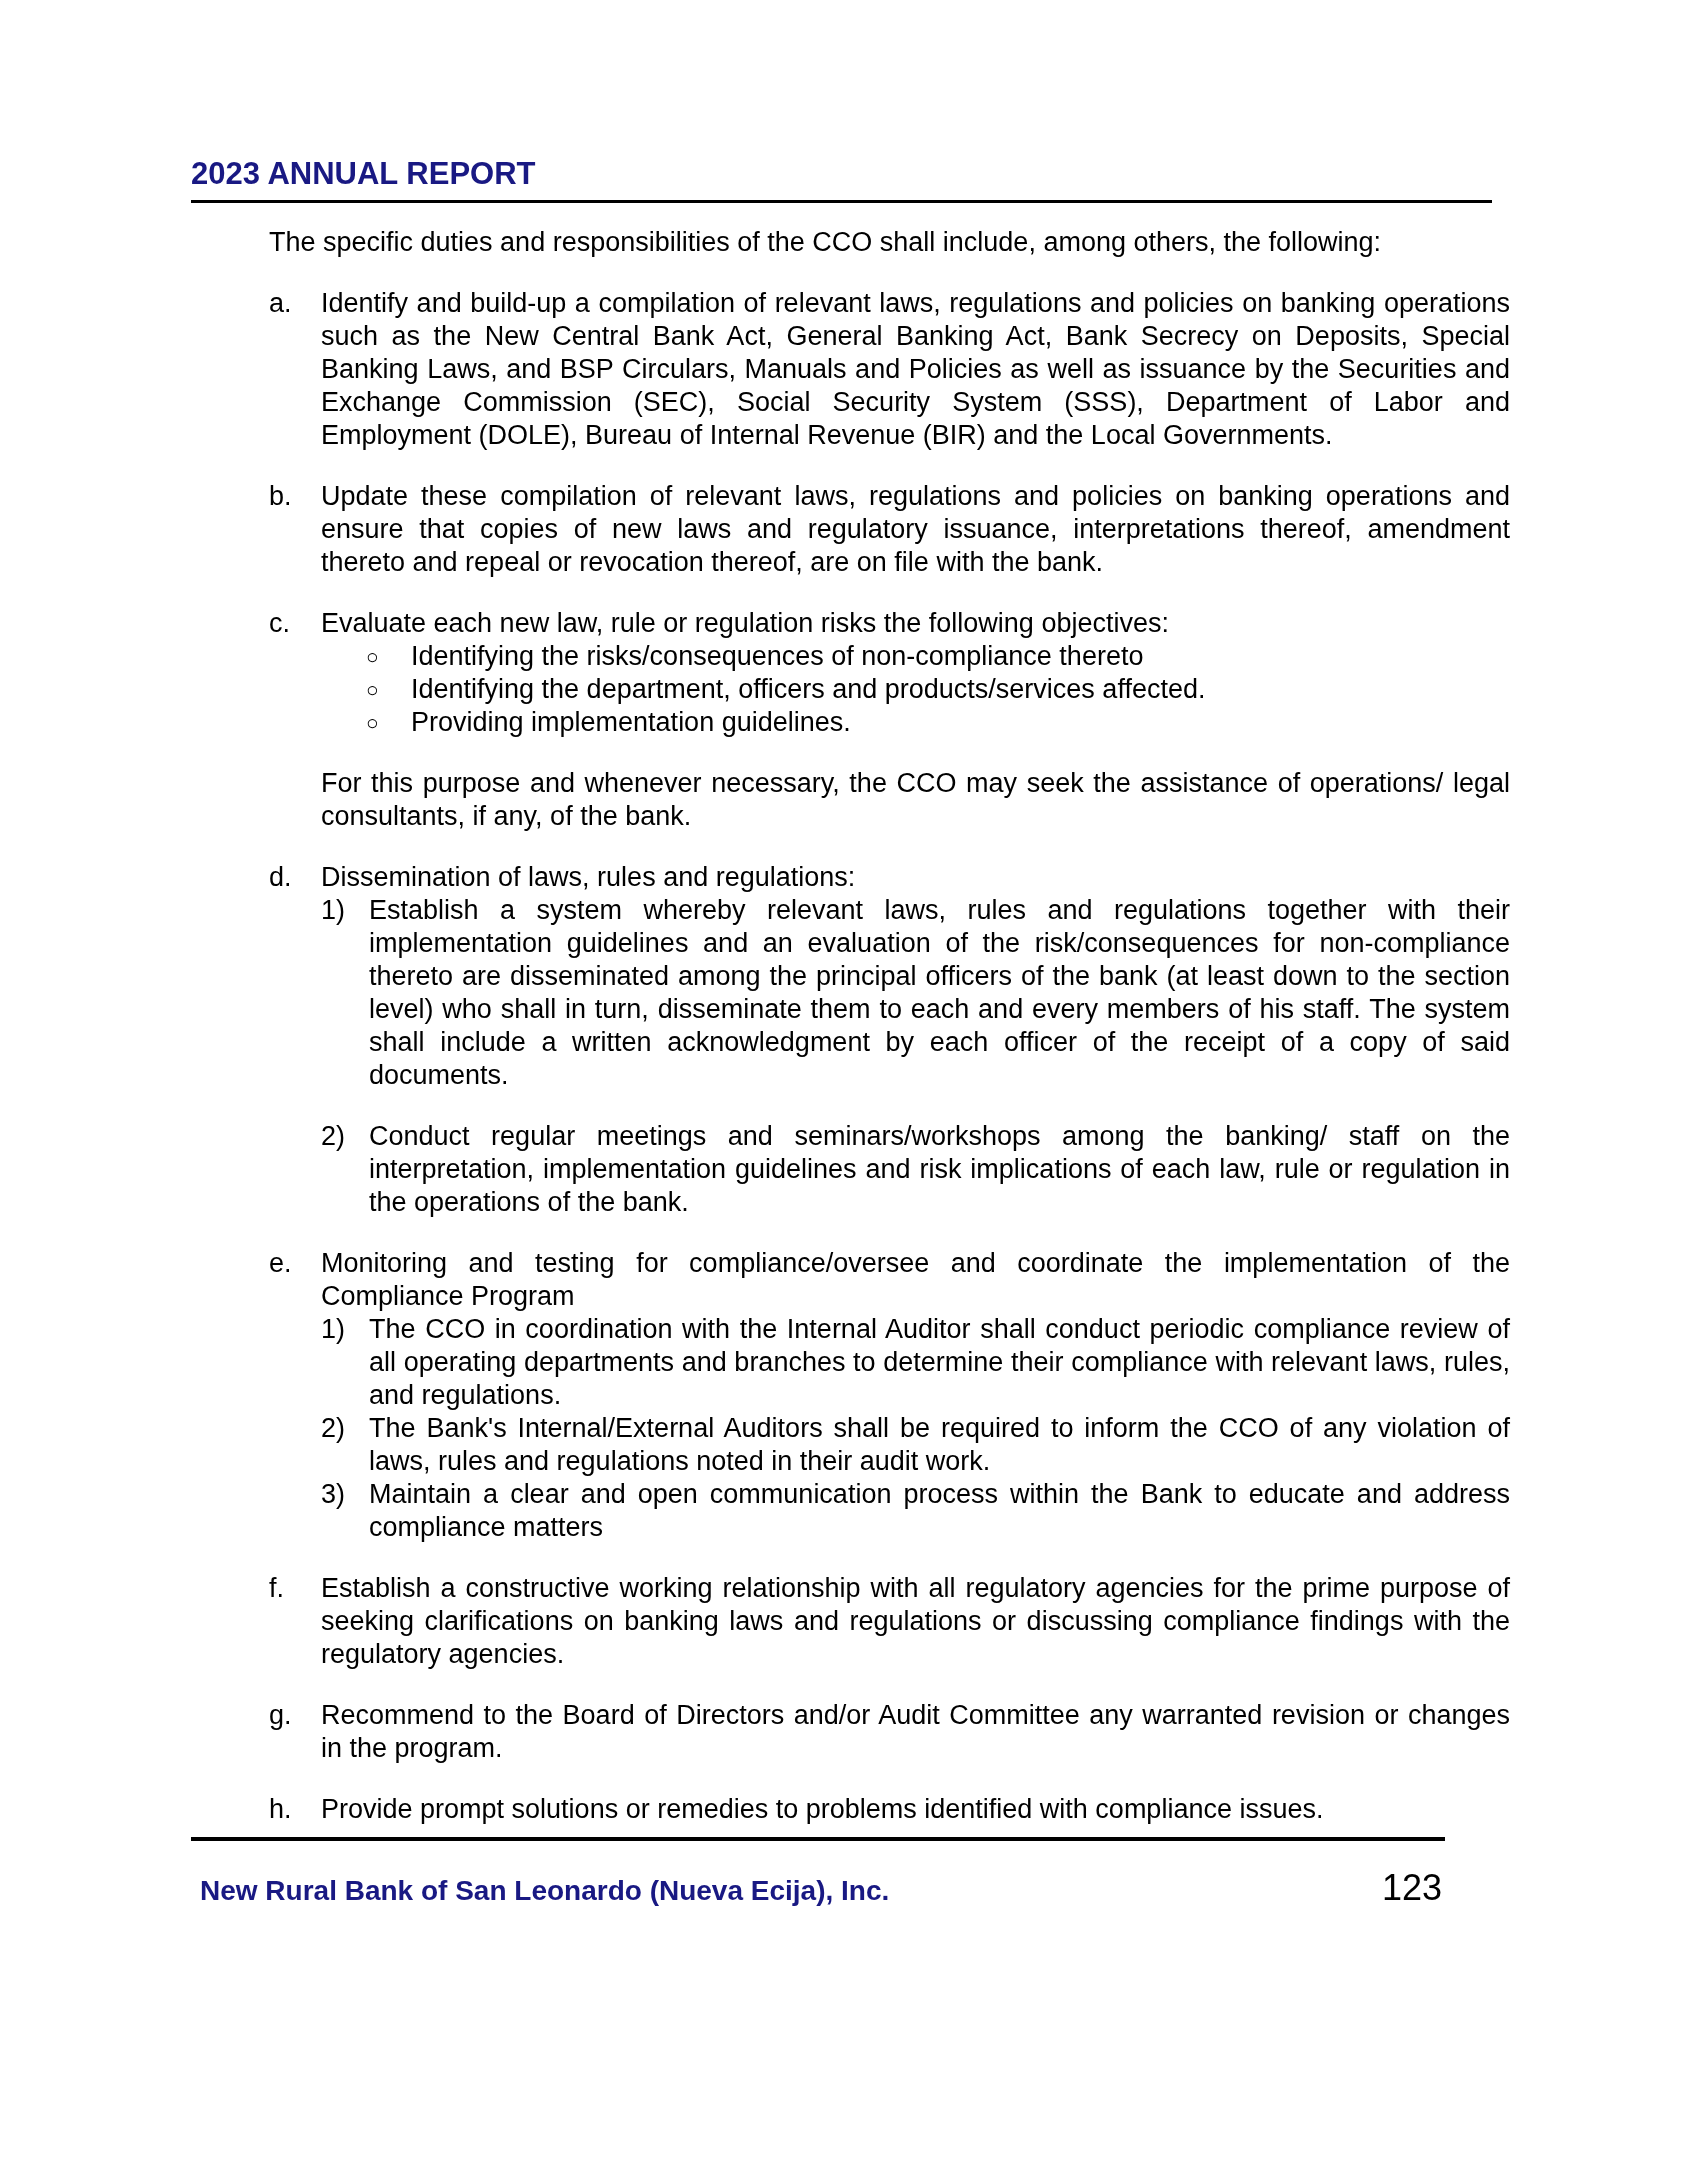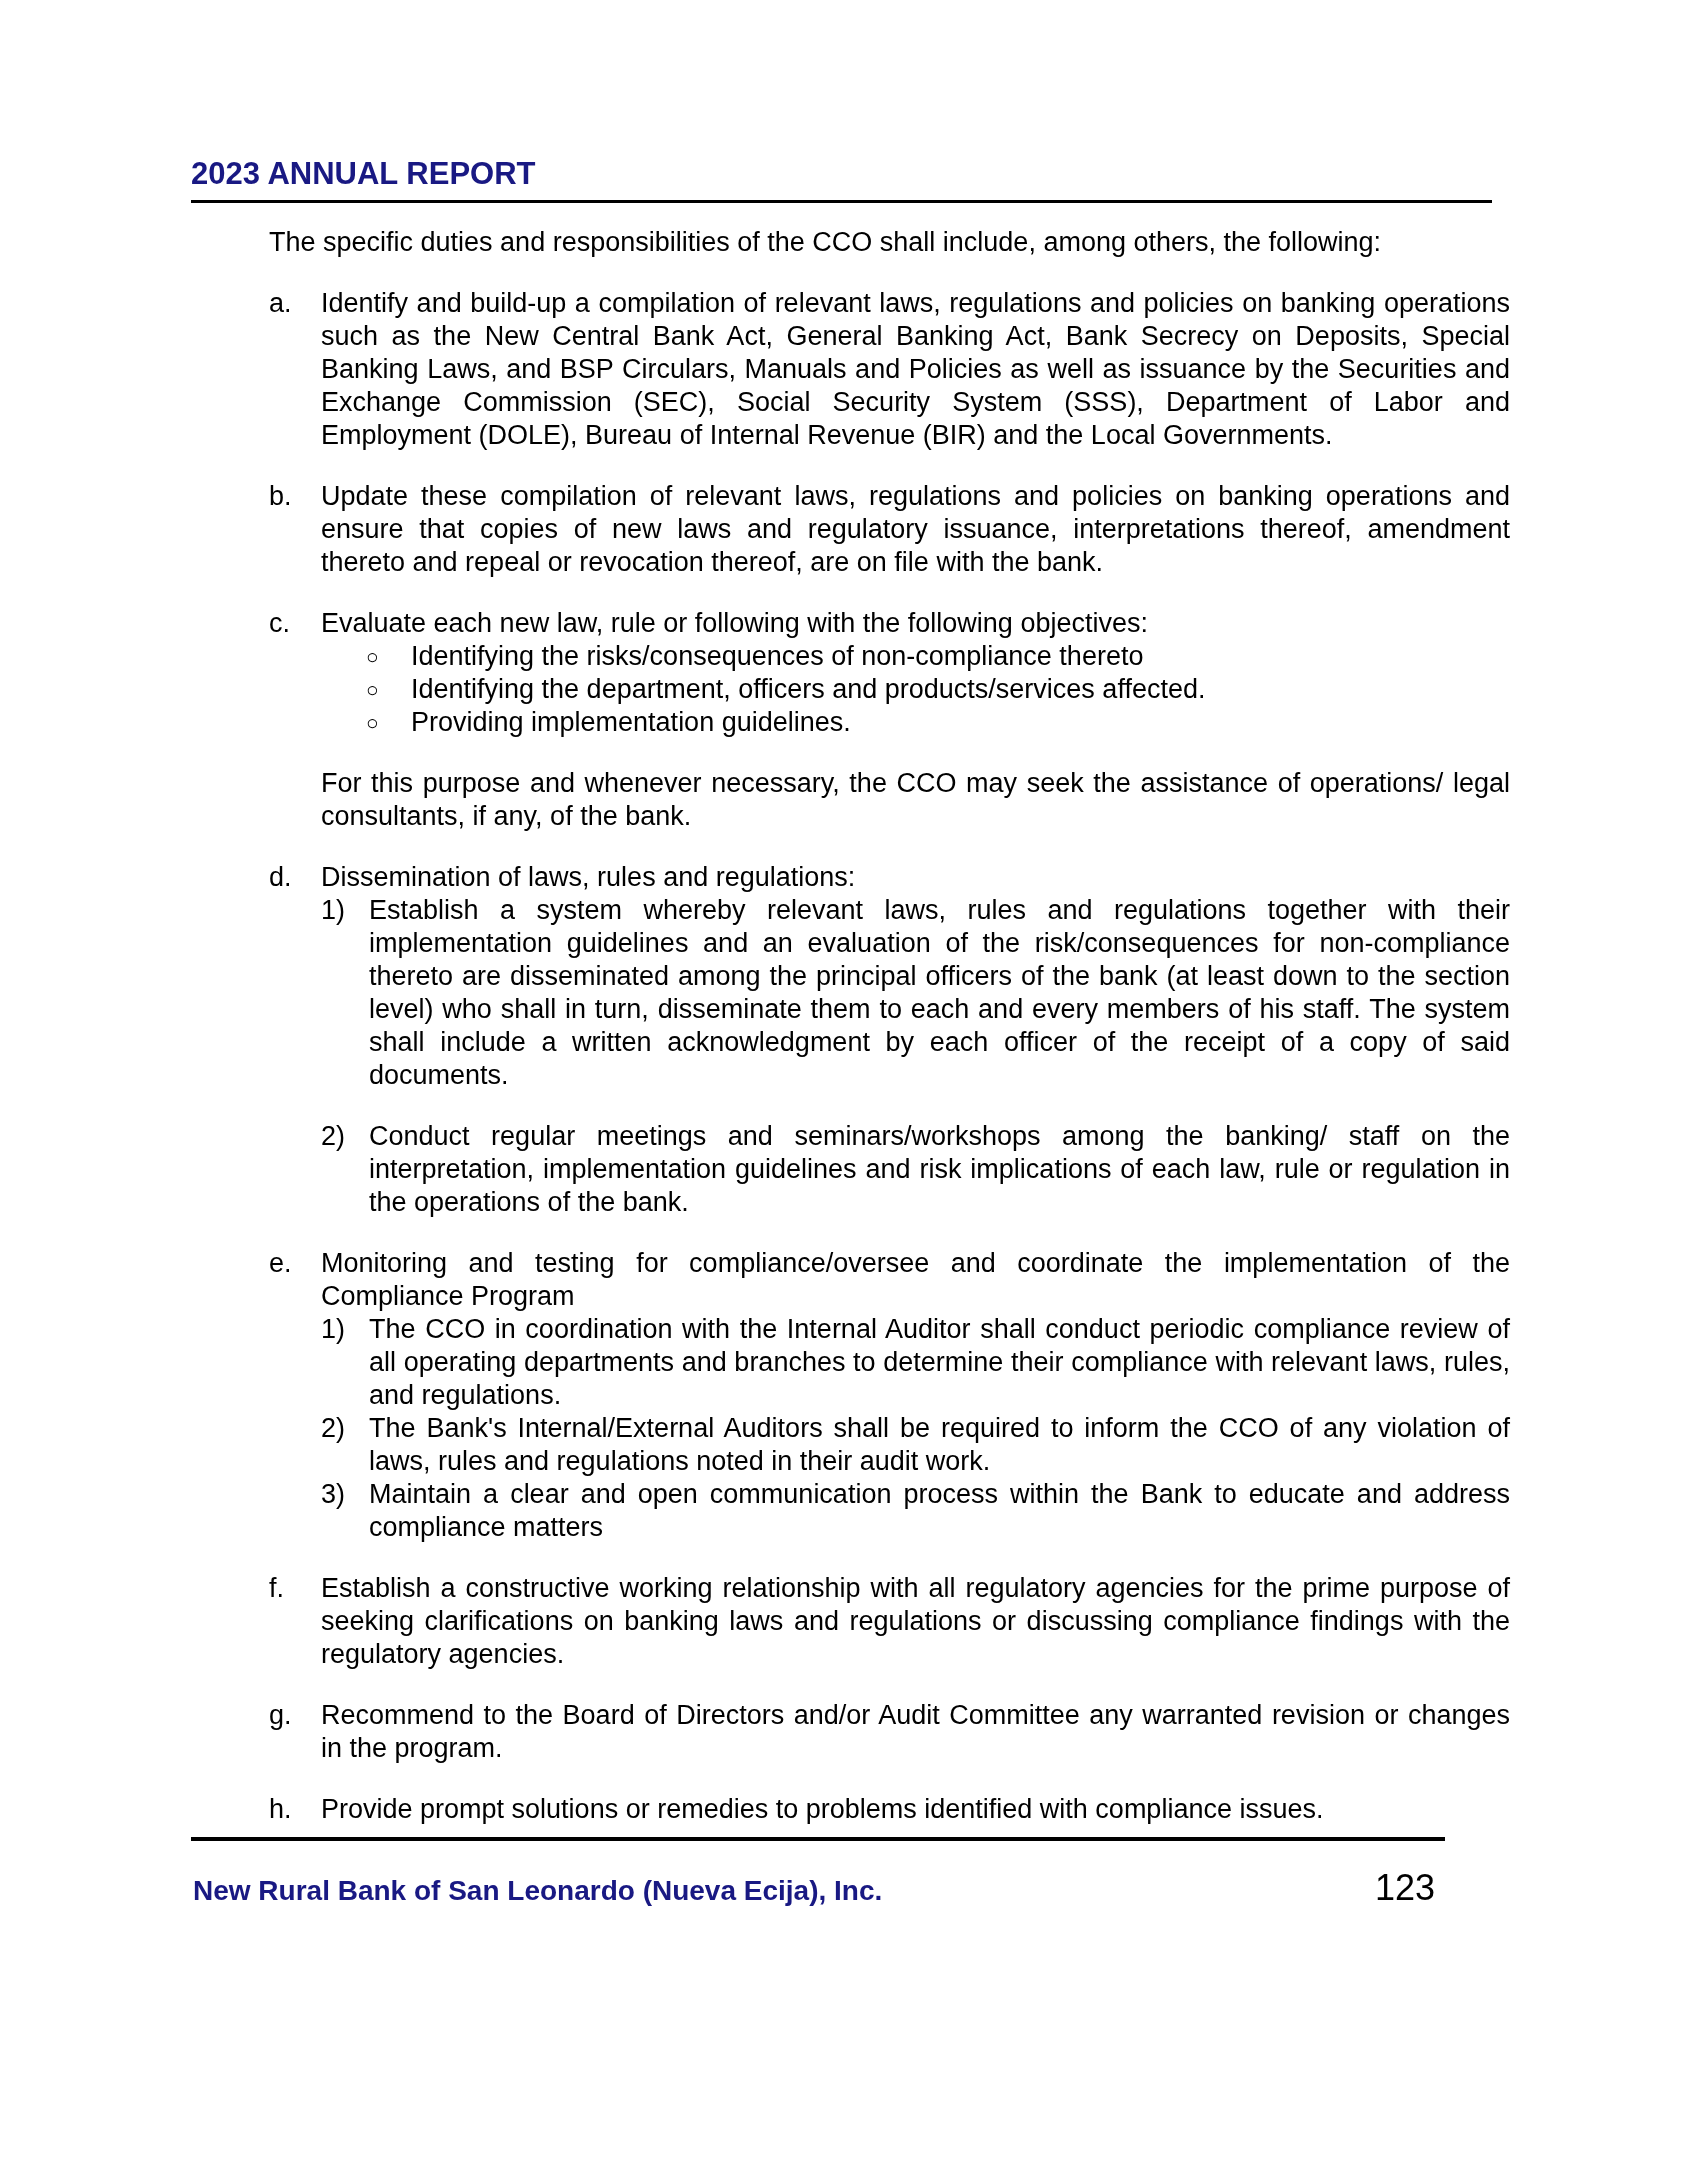--- a/index.html
+++ b/index.html
@@ -40,21 +40,21 @@
   .num-row.gap-above { margin-top:28px; }
   .num-marker { flex:0 0 48px; }
 
   .continuation { margin-top:28px; }
 
   .footer-rule {
     position:absolute; left:191px; top:1837px; width:1254px;
     border-top:4px solid #000000; height:0;
   }
   .footer-row {
-    position:absolute; left:193px; top:1867px; width:1242px;
+    position:absolute; left:200px; top:1867px; width:1242px;
     display:flex; justify-content:space-between; align-items:baseline;
   }
   .footer-bank { font-size:28px; font-weight:bold; color:#191983; }
   .footer-page { font-size:36px; color:#000000; }
 </style>
 </head>
 <body>
 
 <div class="page">
 
@@ -77,21 +77,21 @@
     <div class="item block">
       <span class="marker">b.</span>
       <div class="item-body">
         <p class="just">Update these compilation of relevant laws, regulations and policies on banking operations and ensure that copies of new laws and regulatory issuance, interpretations thereof, amendment thereto and repeal or revocation thereof, are on file with the bank.</p>
       </div>
     </div>
 
     <div class="item block">
       <span class="marker">c.</span>
       <div class="item-body">
-        <p class="just">Evaluate each new law, rule or following with the following objectives:</p>
+        <p class="just">Evaluate each new law, rule or regulation risks the following objectives:</p>
         <ul class="sub-bullets">
           <li class="bullet-row">
             <span class="bullet-marker">○</span>
             <span>Identifying the risks/consequences of non-compliance thereto</span>
           </li>
           <li class="bullet-row">
             <span class="bullet-marker">○</span>
             <span>Identifying the department, officers and products/services affected.</span>
           </li>
           <li class="bullet-row">

